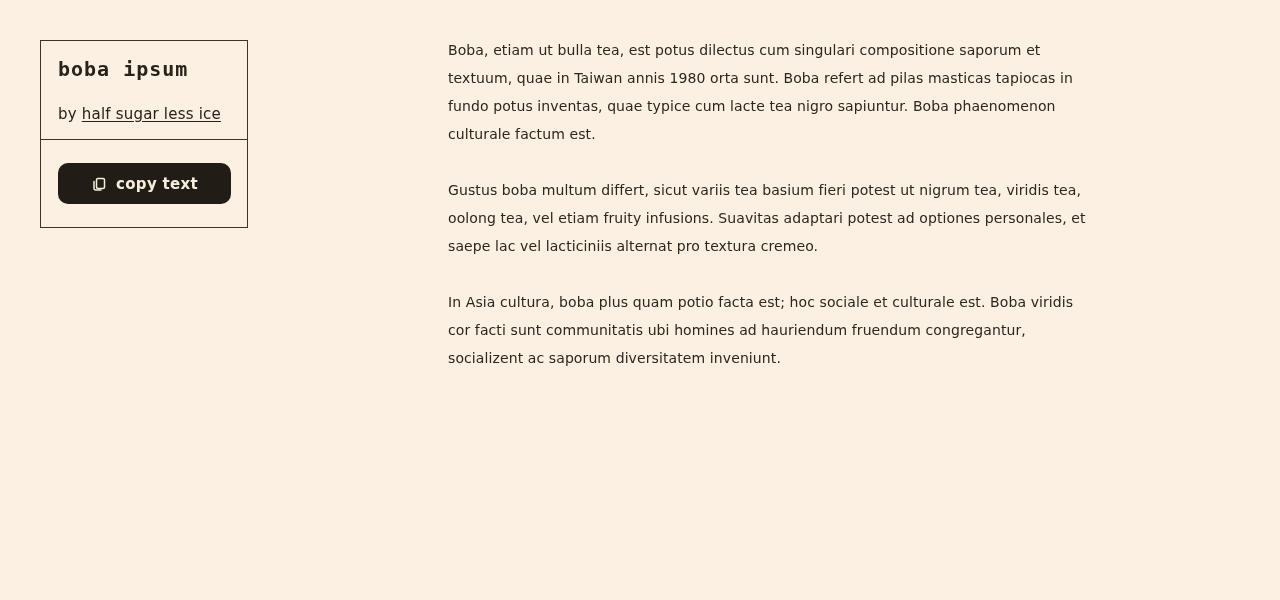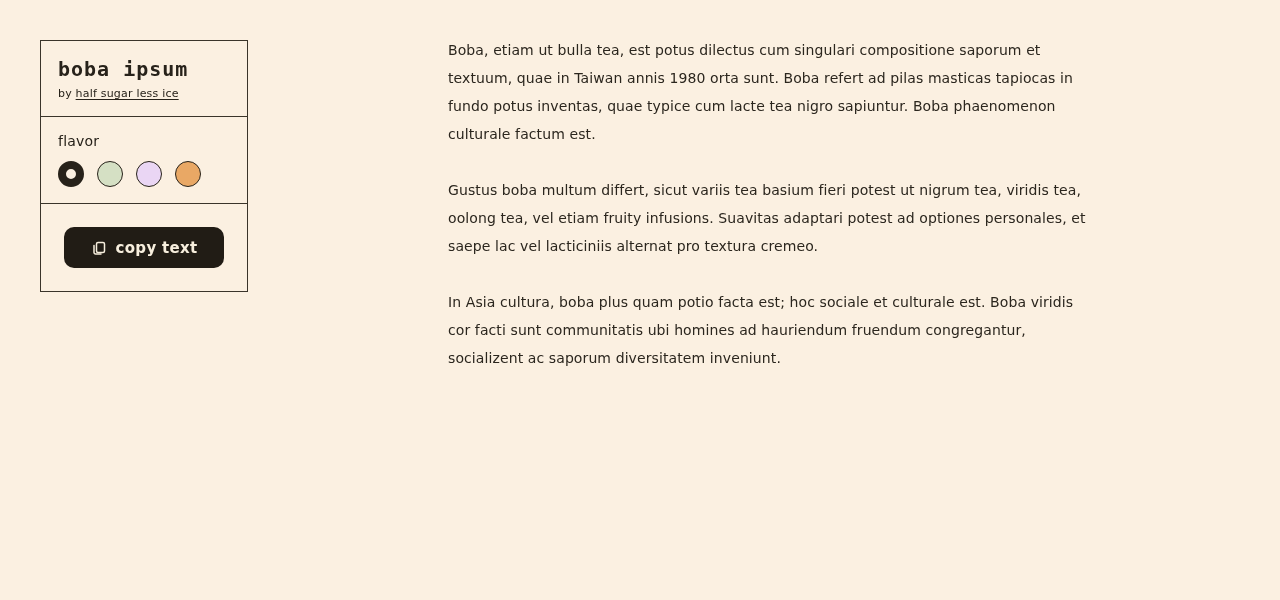--- a/index.html
+++ b/index.html
@@ -28,24 +28,24 @@
     padding:16px 17px;
     border-bottom:1px solid var(--panel-line);
   }
   .panel-section:last-child{border-bottom:none;}
 
   .title{
     font-family:"DejaVu Sans Mono", monospace;
     font-size:20px;
     font-weight:bold;
     letter-spacing:1px;
-    margin-bottom:6px;
+    margin-bottom:24px;
   }
   .byline{
-    font-size:11px;
+    font-size:15px;
     letter-spacing:.2px;
   }
   .byline a{
     color:var(--ink);
     text-decoration:underline;
     text-underline-offset:2px;
     cursor:pointer;
   }
 
   .field-label{
@@ -84,21 +84,21 @@
     width:25px;height:25px;border-radius:50%;
     background:var(--ink);
     color:var(--btn-fg);
     font-size:12px;
     display:flex;align-items:center;justify-content:center;
     cursor:grab;
   }
 
   .copy-btn{
     display:flex;align-items:center;justify-content:center;gap:9px;
-    width:160px;height:41px;
+    width:173px;height:41px;
     margin:7px auto 7px auto;
     border:none;border-radius:10px;
     background:var(--btn-bg);
     color:var(--btn-fg);
     font-family:"DejaVu Sans", sans-serif;
     font-size:15px;
     font-weight:600;
     letter-spacing:.3px;
     cursor:pointer;
   }
@@ -120,29 +120,20 @@
 <div class="panel">
 
   <div class="panel-section">
     <div class="title">boba ipsum</div>
     <div class="byline">
       <span>by</span>
       <a>half sugar less ice</a>
     </div>
   </div>
 
-  <div class="panel-section">
-    <div class="field-label">flavor</div>
-    <div class="swatch-row">
-      <span class="swatch selected" style="border-color: rgb(39, 34, 26);"></span>
-      <span class="swatch" style="background: rgb(213, 224, 196);"></span>
-      <span class="swatch" style="background: rgb(234, 214, 244);"></span>
-      <span class="swatch" style="background: rgb(233, 168, 101);"></span>
-    </div>
-  </div>
 
 
   <div class="panel-section">
     <button class="copy-btn">
       <span>
         <svg width="16" height="16" viewBox="0 0 16 16" fill="none" stroke="#f7eedd" stroke-width="1.5" stroke-linecap="round" stroke-linejoin="round">
           <rect x="5.5" y="2.5" width="8" height="10" rx="1.5"></rect>
           <path d="M3 5.5v7A1.5 1.5 0 0 0 4.5 14H10"></path>
         </svg>
       </span>

